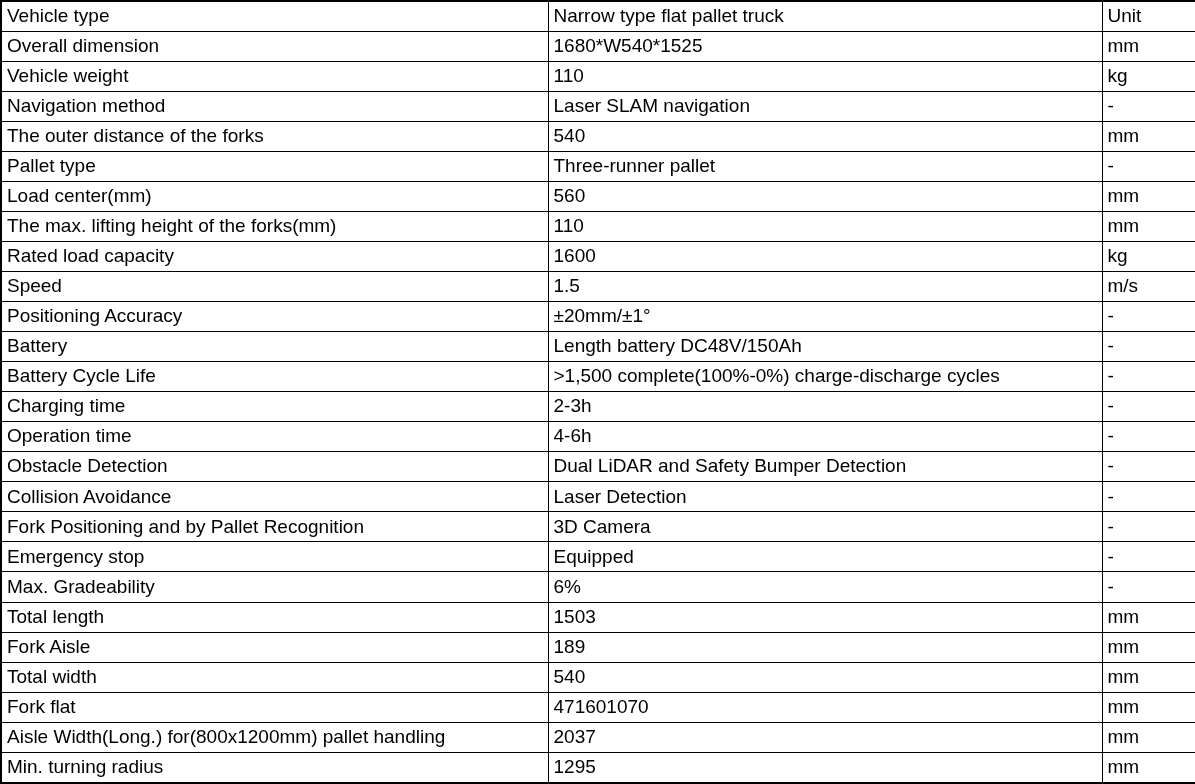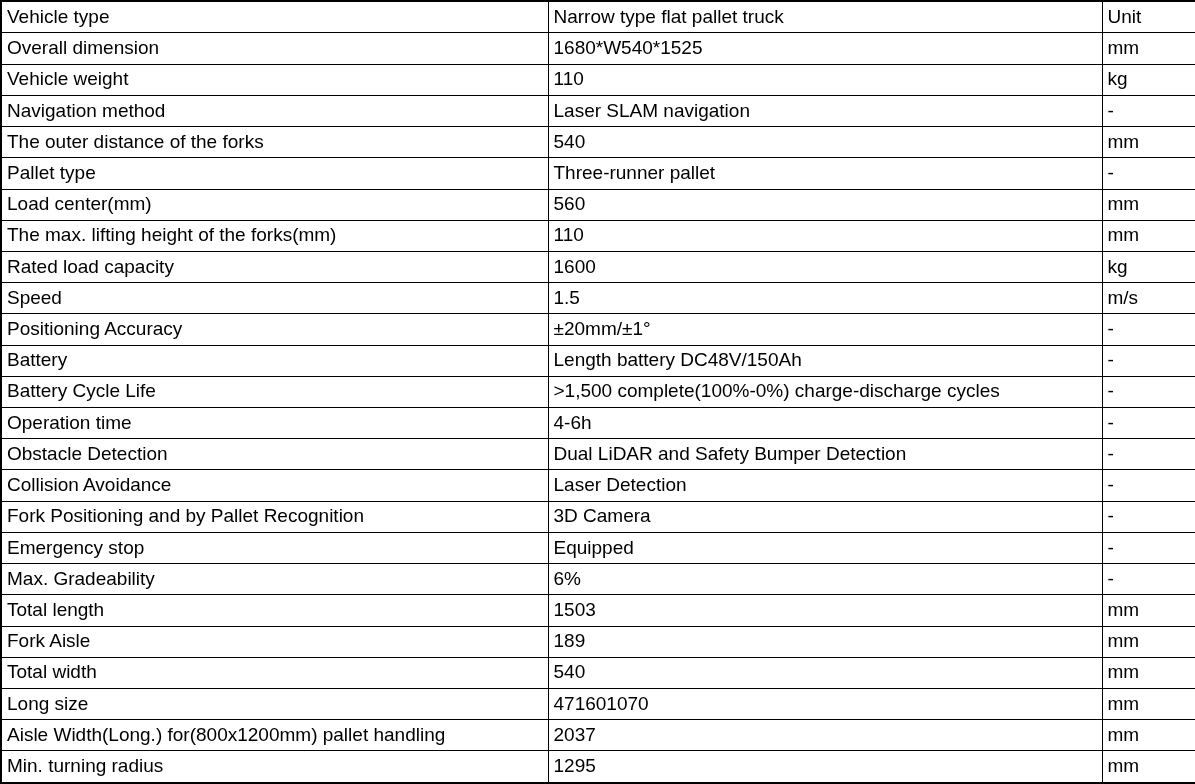--- a/index.html
+++ b/index.html
@@ -97,20 +97,25 @@
         <td>Battery</td>
         <td>Length battery DC48V/150Ah</td>
         <td>-</td>
       </tr>
       <tr>
         <td>Battery Cycle Life</td>
         <td>&gt;1,500 complete(100%-0%) charge-discharge cycles</td>
         <td>-</td>
       </tr>
       <tr>
+        <td>Charging time</td>
+        <td>2-3h</td>
+        <td>-</td>
+      </tr>
+      <tr>
         <td>Operation time</td>
         <td>4-6h</td>
         <td>-</td>
       </tr>
       <tr>
         <td>Obstacle Detection</td>
         <td>Dual LiDAR and Safety Bumper Detection</td>
         <td>-</td>
       </tr>
       <tr>
@@ -142,21 +147,21 @@
         <td>Fork Aisle</td>
         <td>189</td>
         <td>mm</td>
       </tr>
       <tr>
         <td>Total width</td>
         <td>540</td>
         <td>mm</td>
       </tr>
       <tr>
-        <td>Long size</td>
+        <td>Fork flat</td>
         <td>471601070</td>
         <td>mm</td>
       </tr>
       <tr>
         <td>Aisle Width(Long.) for(800x1200mm) pallet handling</td>
         <td>2037</td>
         <td>mm</td>
       </tr>
       <tr>
         <td>Min. turning radius</td>

